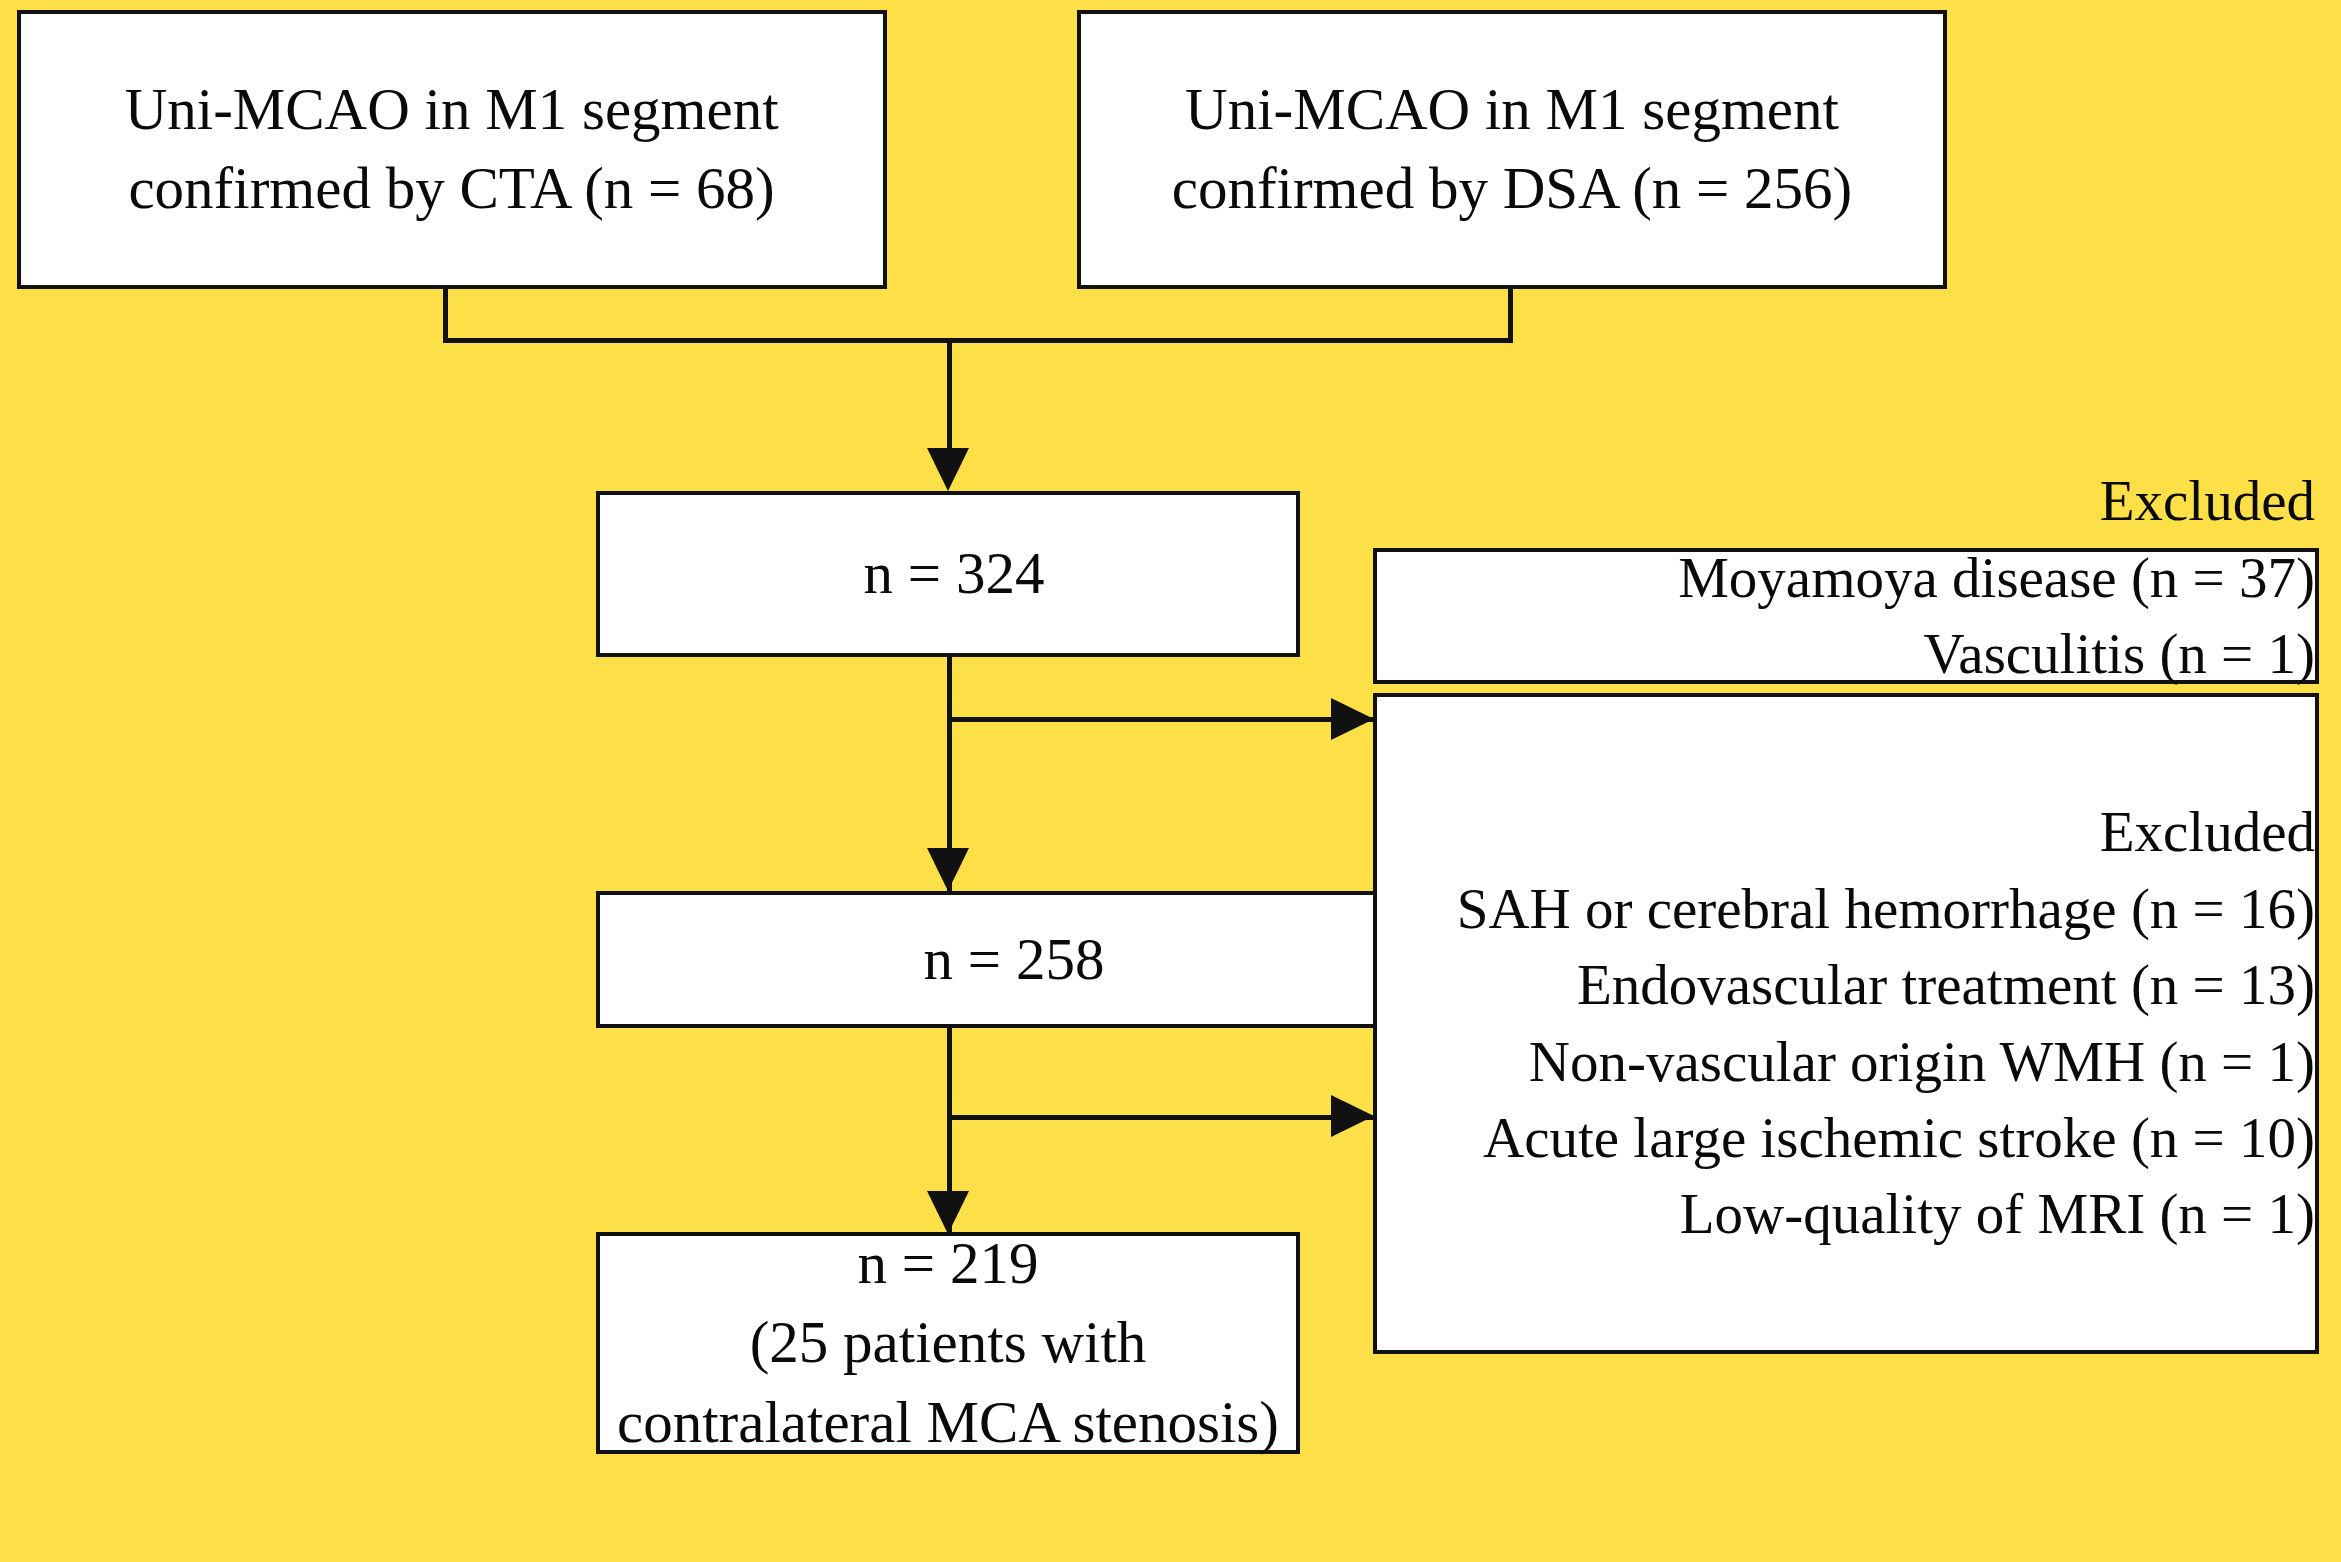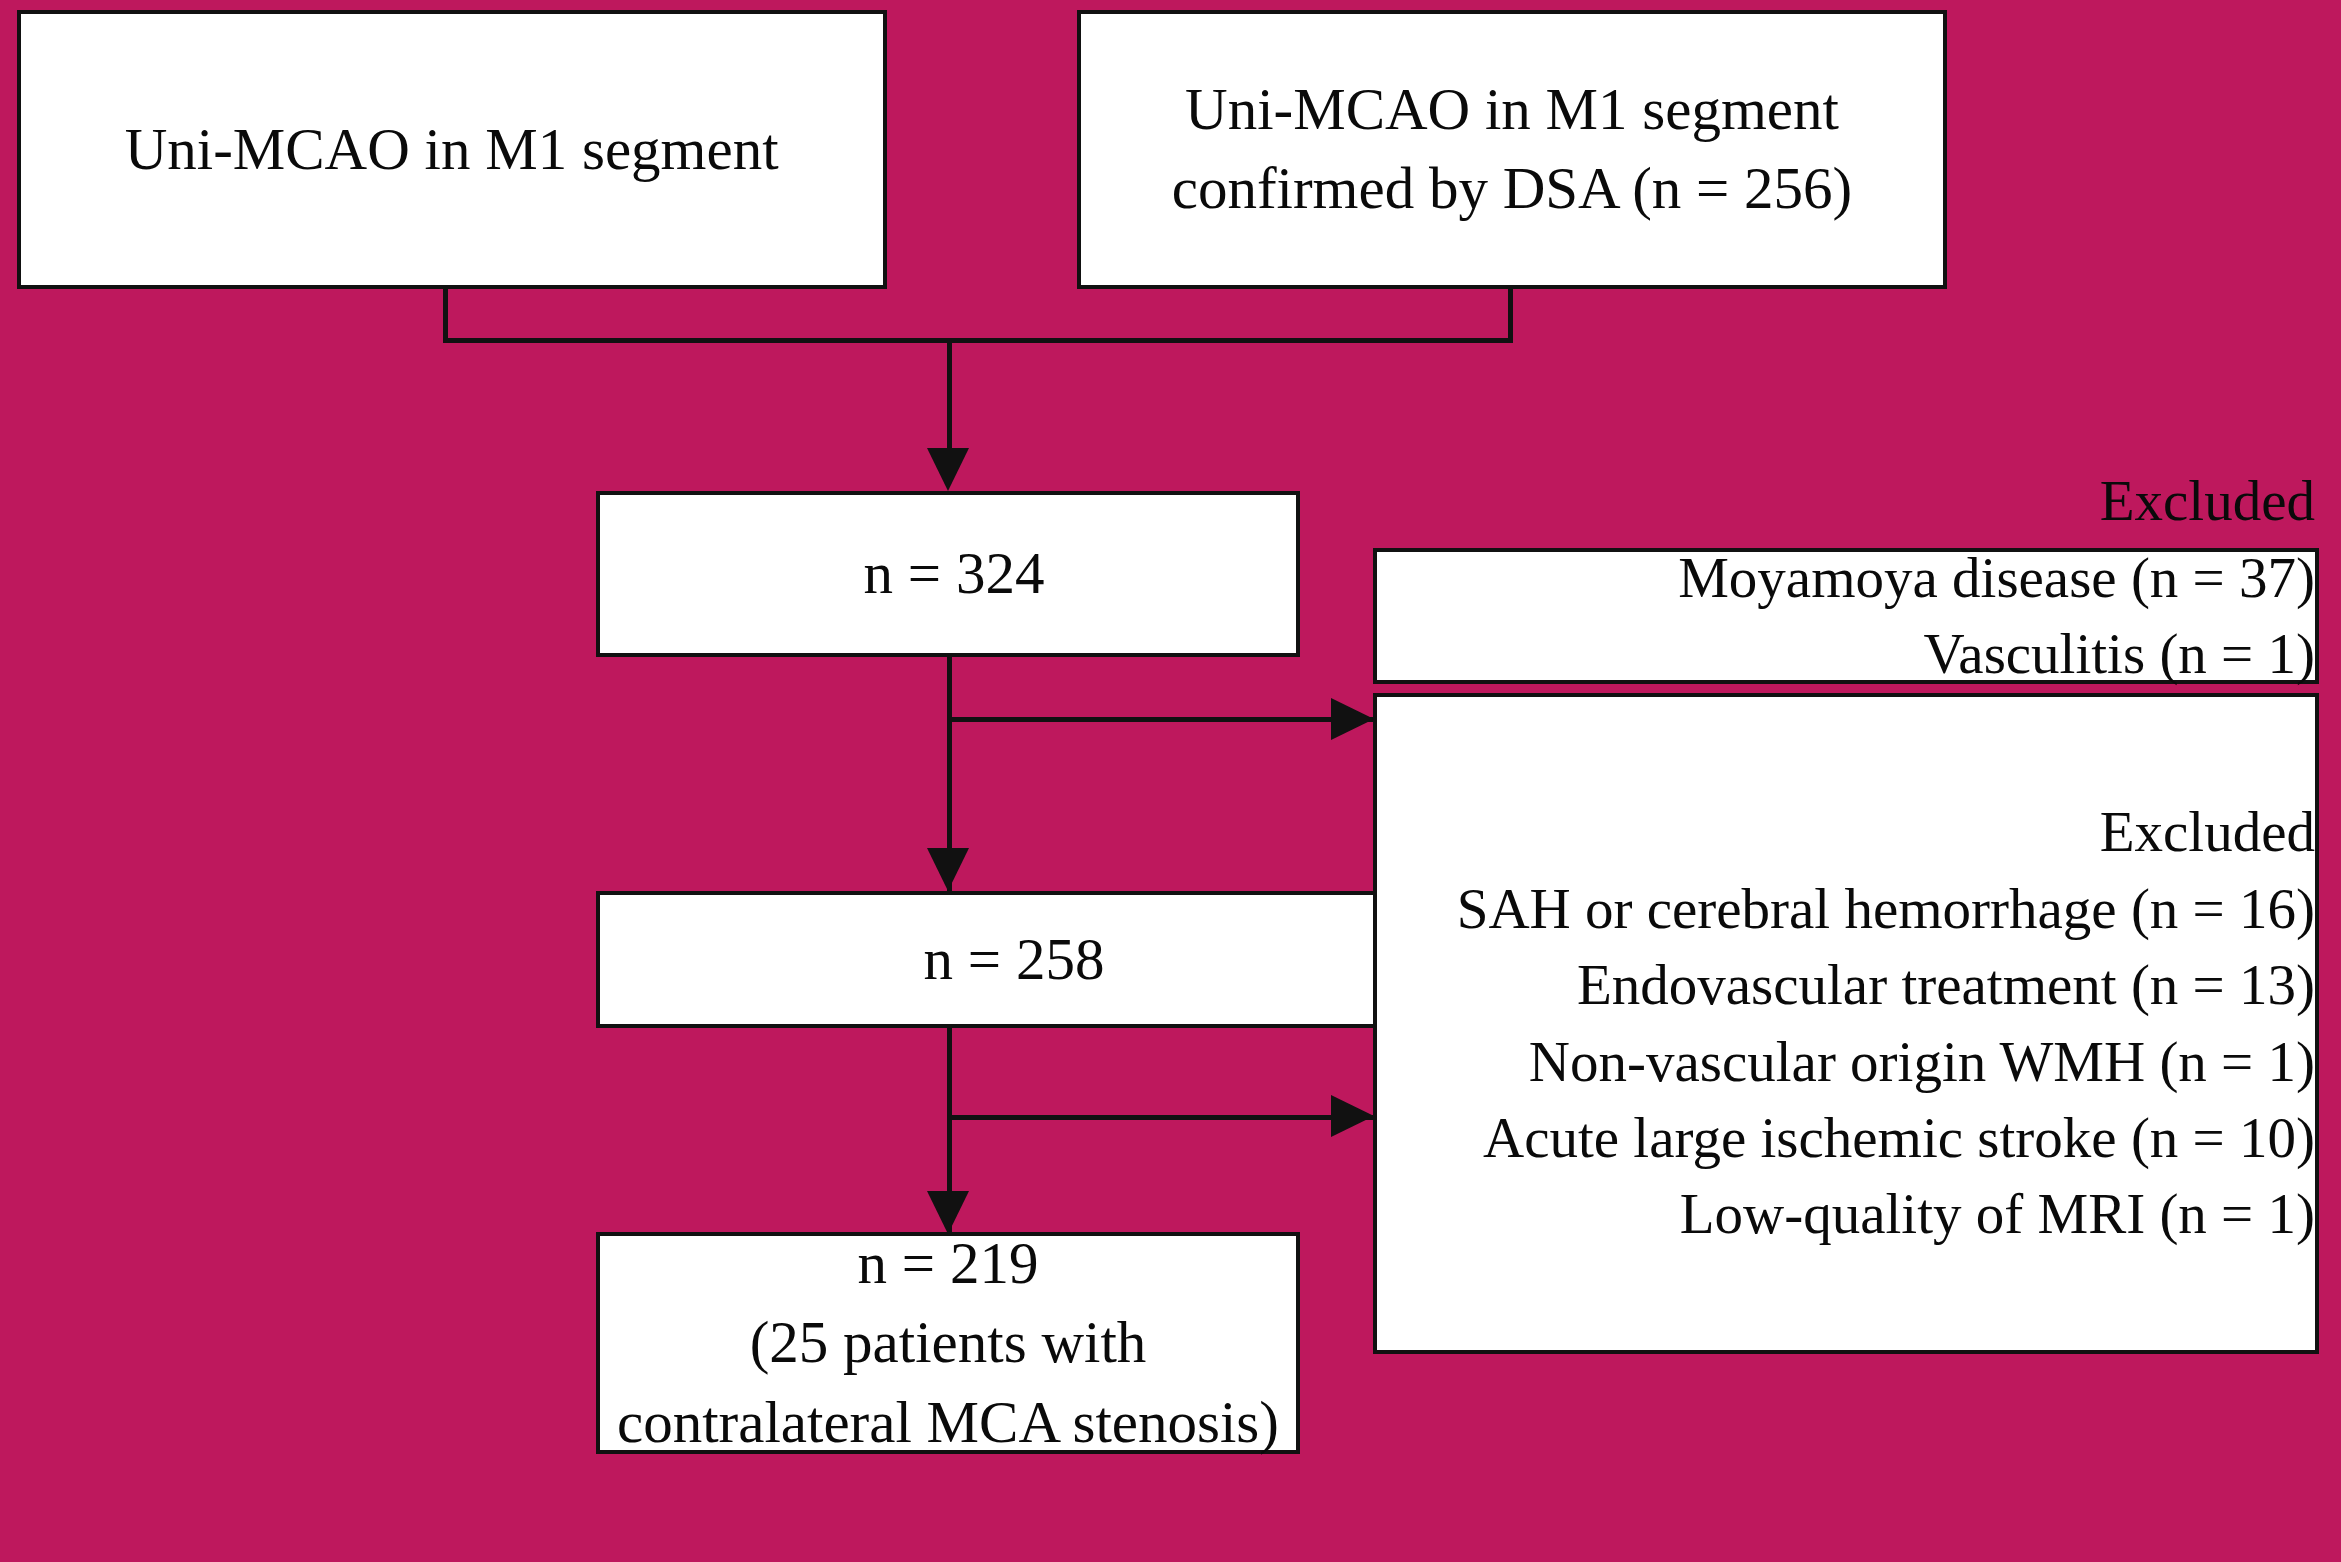--- a/index.html
+++ b/index.html
@@ -9,21 +9,21 @@
     background: #ffffff;
   }
   body {
     font-family: "Liberation Serif", "DejaVu Serif", serif;
     color: #000000;
   }
   #canvas {
     position: relative;
     width: 2342px;
     height: 1562px;
-    background: #be185d;
+    background: #fde047;
     overflow: hidden;
   }
   .node {
     position: absolute;
     box-sizing: border-box;
     border: 4.8px solid #111111;
     background: #ffffff;
     display: flex;
     flex-direction: column;
     justify-content: center;
@@ -102,20 +102,21 @@
   #branch-2   { left: 947px; top: 1115px; width: 429px; }
   #arrowR-2   { left: 1331px; top: 1095px; }
 </style>
 </head>
 <body>
 
 <div id="canvas">
 
   <div class="node center" id="box-cta">
     <span class="ln">Uni-MCAO in M1 segment</span>
+    <span class="ln">confirmed by CTA (n = 68)</span>
   </div>
 
   <div class="node center" id="box-dsa">
     <span class="ln">Uni-MCAO  in M1 segment</span>
     <span class="ln">confirmed by DSA (n = 256)</span>
   </div>
 
   <div class="lineV" id="stub-cta"></div>
   <div class="lineV" id="stub-dsa"></div>
   <div class="lineH" id="merge-bar"></div>

